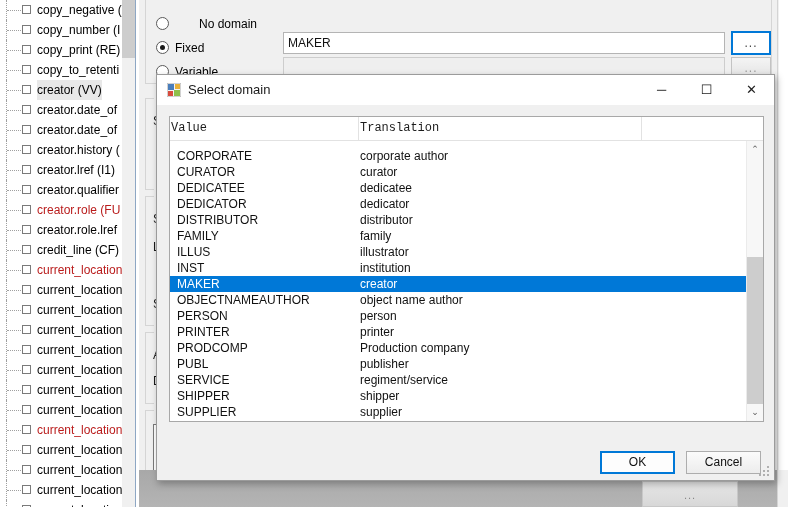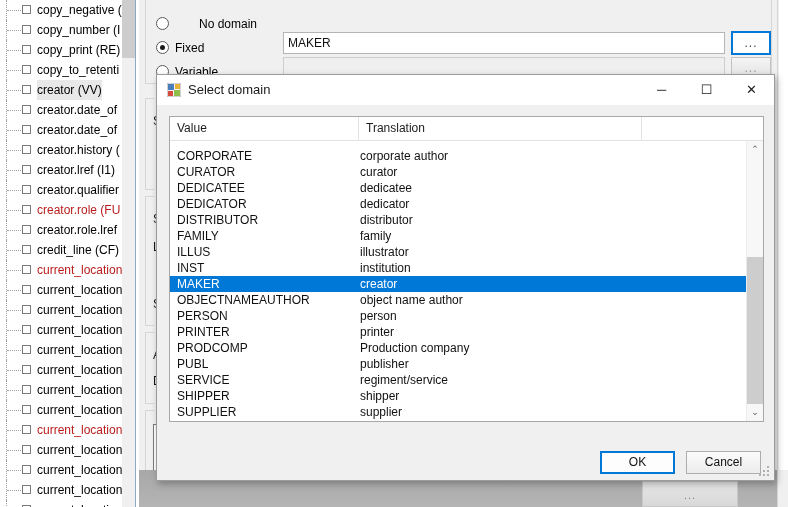--- a/index.html
+++ b/index.html
@@ -263,23 +263,24 @@
     border-bottom: 1px solid #e2e2e2;
     box-sizing: border-box;
   }
   .lv-col {
     position: absolute;
     top: 0;
     height: 23px;
     line-height: 23px;
     font-size: 12px;
     color: #1c1c1c;
-    padding-left: 7px;
+    padding-left: 1px;
     box-sizing: border-box;
     border-right: 1px solid #e2e2e2;
+    font-family: Liberation Mono, monospace;
   }
   #lv-col-0 { left: 0; width: 189px; }
   #lv-col-1 { left: 189px; width: 283px; }
   #lv-col-2 { left: 472px; width: 106px; border-right: none; }
   #lv-body {
     position: absolute;
     left: 0; top: 31px;
     width: 578px;
     bottom: 0;
     overflow: hidden;

